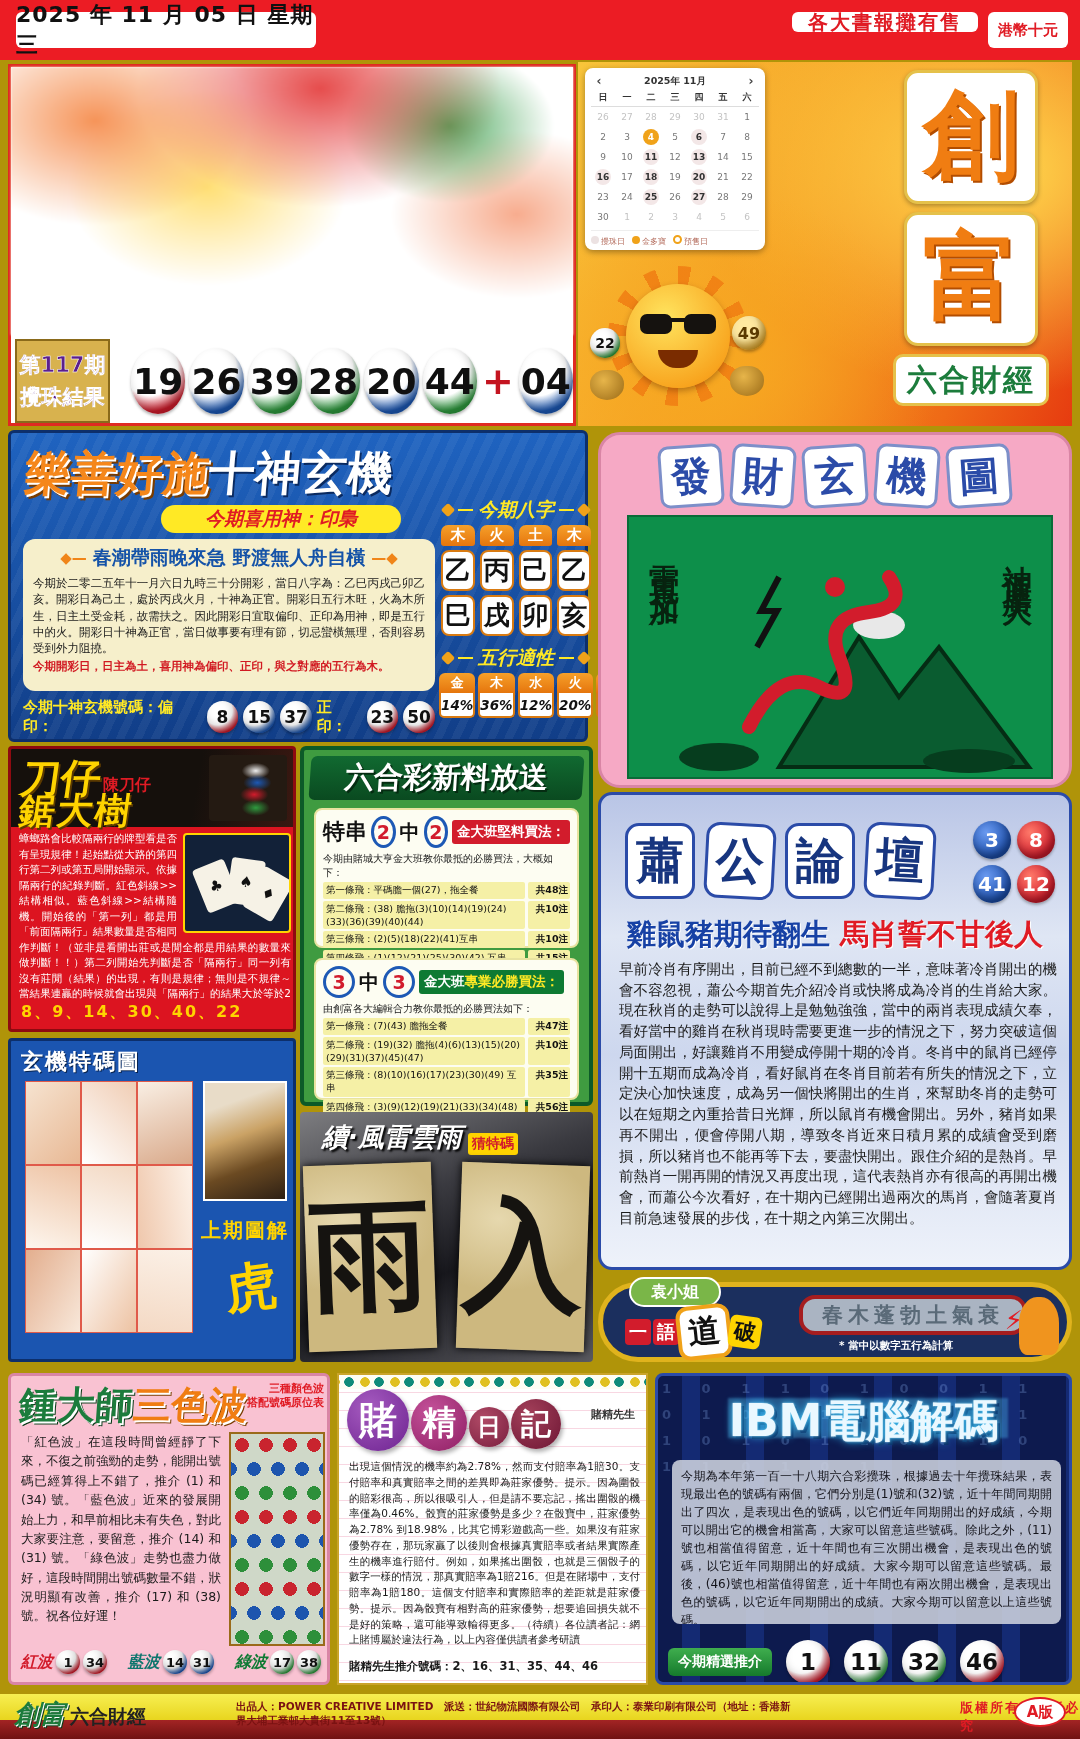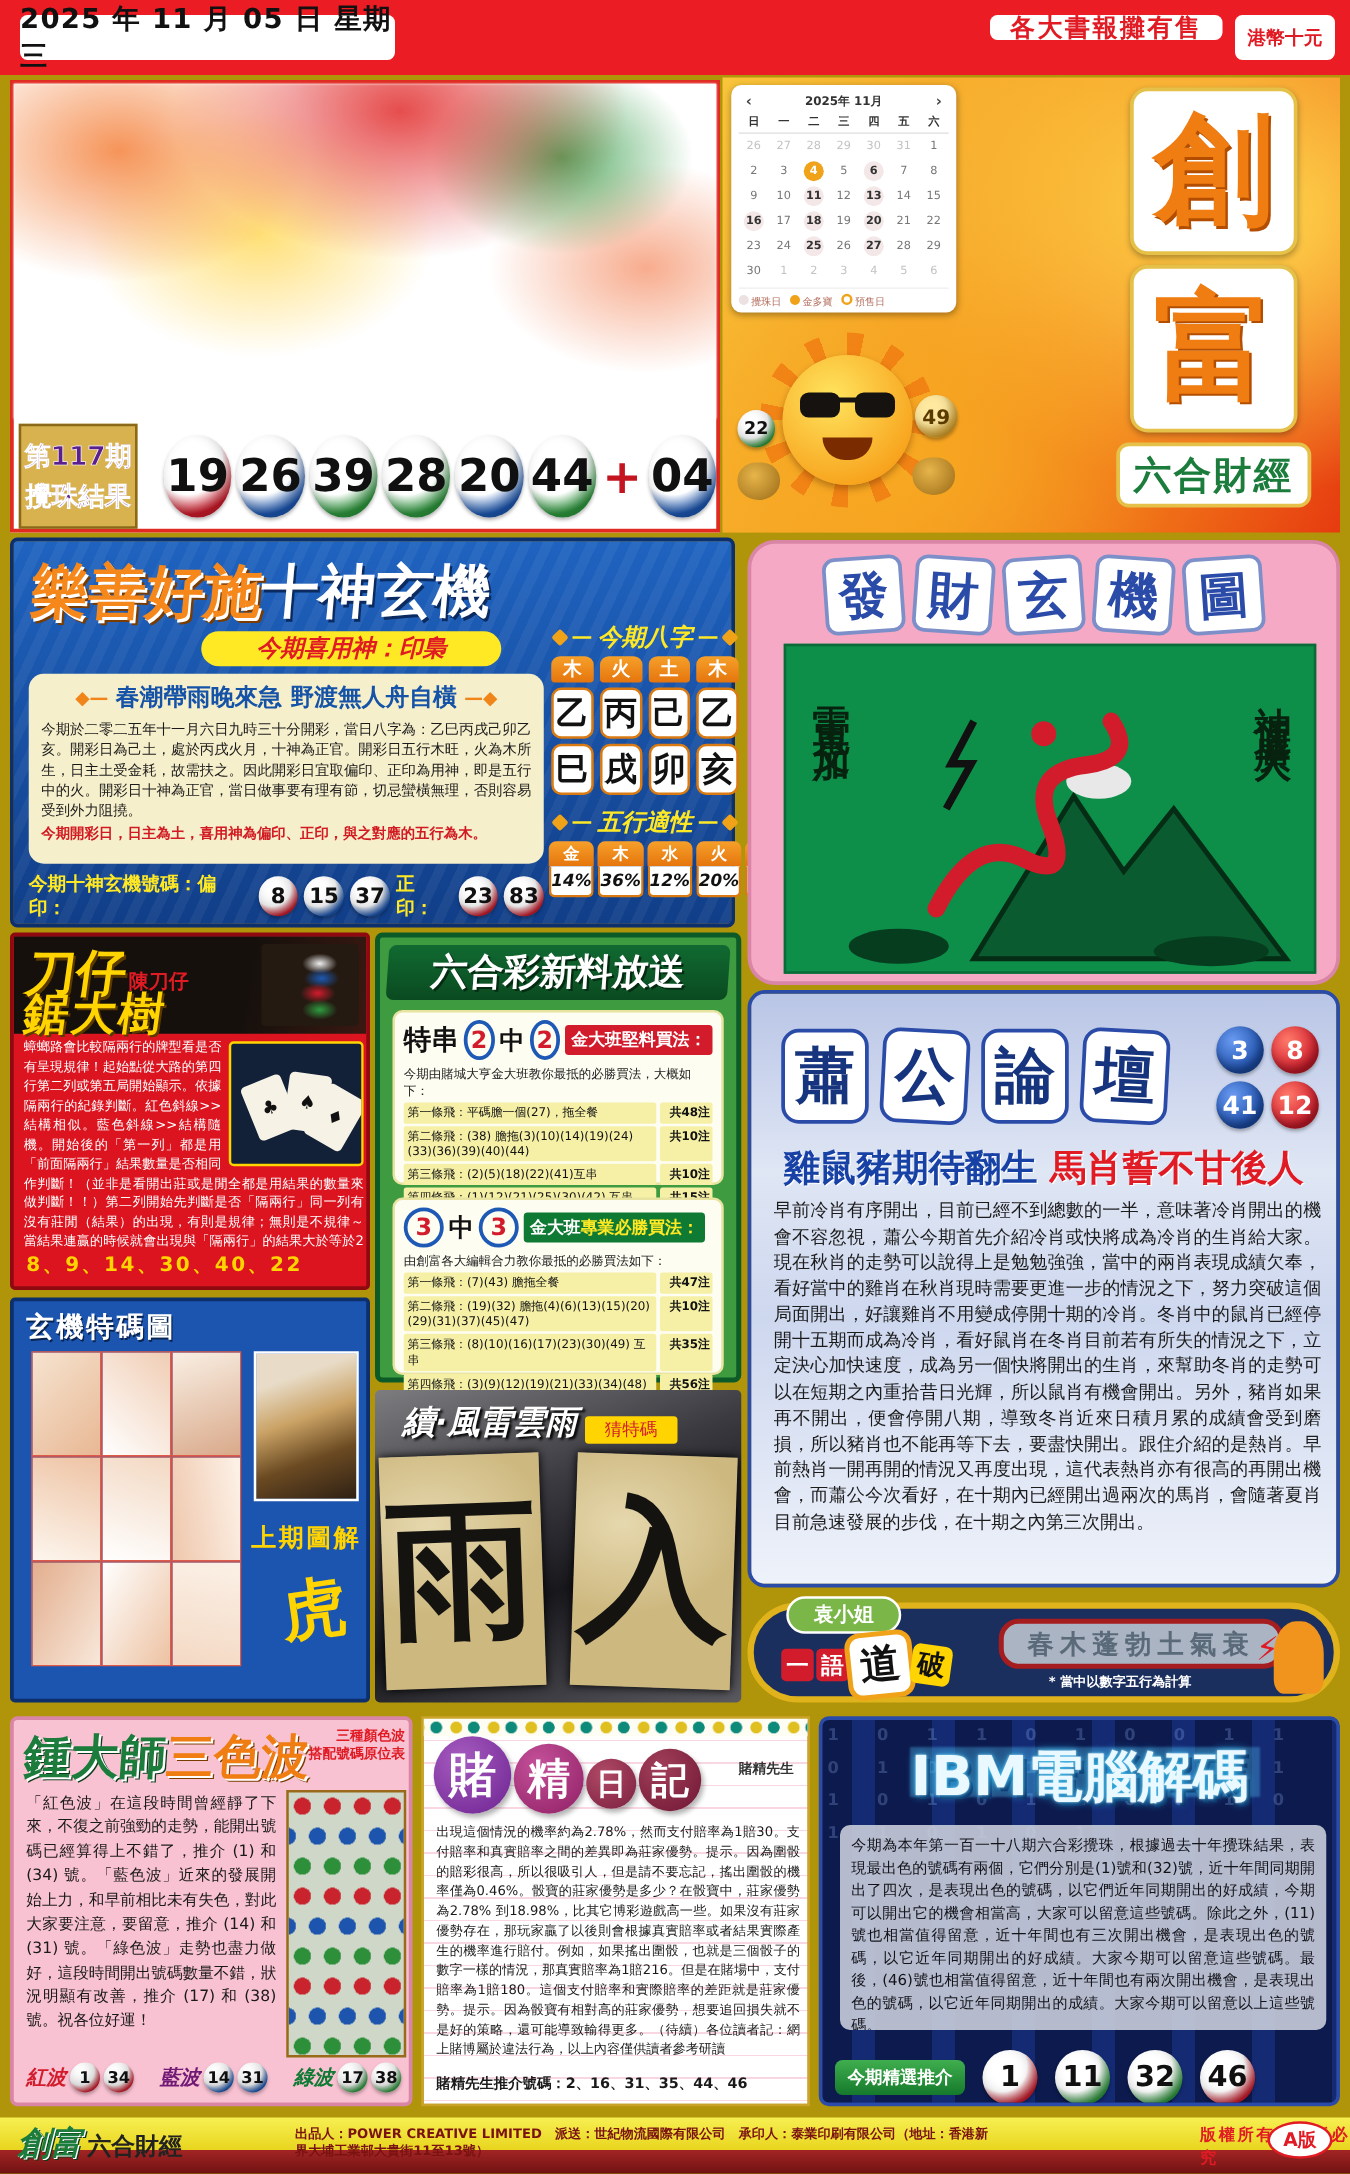--- a/index.html
+++ b/index.html
@@ -139,21 +139,21 @@
   .nm-tag-green em{color:#ffe925;font-style:normal;}
   .nm-intro{font-size:10px;color:#222;margin:4px 0 2px;}
   .nm-line{display:flex;align-items:stretch;font-size:9.5px;color:#111;margin-top:2px;}
   .nm-line .t{flex:1;background:#f5f0a6;padding:2px 3px;border-radius:2px;}
   .nm-line .n{width:38px;background:#f5f0a6;margin-left:3px;padding:2px 2px;border-radius:2px;font-weight:bold;text-align:right;}
   
   .fenglei{left:300px;top:1112px;width:293px;height:250px;border-radius:4px;overflow:hidden;
      background:linear-gradient(160deg,#7d7d80,#3a3a40 35%,#17171c 60%,#5a5a60);}
   .fl-title{left:22px;top:8px;display:flex;align-items:flex-end;gap:6px;}
   .fl-title .t{color:#fff;font-weight:900;font-size:26px;font-style:italic;text-shadow:2px 2px 2px #000;white-space:nowrap;}
-  .fl-title .tag{background:#ffd400;color:#d21c2c;font-weight:400;font-size:14px;padding:2px 16px;border-radius:3px;}
+  .fl-title .tag{background:#ffd400;color:#d21c2c;font-weight:700;font-size:14px;padding:2px 4px;border-radius:3px;}
   .parch{position:absolute;top:52px;width:128px;height:186px;background:
      radial-gradient(120px 90px at 30% 30%,#e6d8ae,#cdb87f 80%);box-shadow:0 0 8px #000;
      display:flex;align-items:center;justify-content:center;font-family:"DejaVu Serif","Liberation Serif",serif;
      font-size:120px;font-weight:900;color:#151310;overflow:hidden;}
   .p1{left:6px;transform:rotate(-2deg);}
   .p2{right:6px;transform:rotate(2deg);}
   
   .xuanji{left:8px;top:1038px;width:288px;height:324px;background:#1b55b0;border:3px solid #0d2f6b;border-radius:4px;}
   .xj-title{left:10px;top:6px;color:#fff;font-weight:900;font-size:22px;letter-spacing:2px;text-shadow:1px 1px 0 #08234e;}
   .xj-grid{left:14px;top:40px;width:168px;height:252px;display:grid;grid-template-columns:repeat(3,1fr);grid-template-rows:repeat(3,1fr);gap:0;}
@@ -224,21 +224,21 @@
   .zh-body{left:10px;top:56px;width:200px;height:214px;font-size:12.5px;line-height:1.55;color:#1a1a1a;text-align:justify;overflow:hidden;}
   .zh-grid{left:218px;top:56px;width:96px;height:214px;border:2px solid #9a6a1a;background-color:#cfd8c8;
      background-image:radial-gradient(circle 8px at 11px 11px,#c9242e 85%,transparent 86%),
        radial-gradient(circle 8px at 11px 11px,#1d55ae 85%,transparent 86%),
        radial-gradient(circle 8px at 11px 11px,#2d8f3a 85%,transparent 86%);
      background-size:24px 72px,24px 72px,24px 72px;
      background-position:0 0,12px 24px,0 48px;}
   .zh-recs{left:10px;top:274px;width:300px;display:flex;justify-content:space-between;}
   .zh-rec{display:flex;align-items:center;gap:3px;}
   .zh-rec .lb{font-weight:900;font-size:16px;font-style:italic;}
-  .zh-rec.red .lb{color:#d21c2c;}.zh-rec.blue .lb{color:#701a75;}.zh-rec.green .lb{color:#0e7a33;}
+  .zh-rec.red .lb{color:#d21c2c;}.zh-rec.blue .lb{color:#0f766e;}.zh-rec.green .lb{color:#0e7a33;}
   .ball.xs{width:24px;height:24px;font-size:13px;}
   
   .dujing{left:337px;top:1373px;width:311px;height:312px;background:
      repeating-linear-gradient(180deg,#fff 0 17px,#f8d7e2 17px 18px);border:2px solid #caa42a;}
   .dj-scallop{left:0;top:0;width:100%;height:14px;background:
      radial-gradient(circle 5px at 10px 7px,#0e8a7a 90%,transparent),
      radial-gradient(circle 5px at 24px 7px,#e0c020 90%,transparent),#fdfdf4;
      background-size:30px 14px,30px 14px;background-position:0 0,2px 0;}
   .dj-title{left:8px;top:14px;width:240px;height:64px;}
   .dj-c{position:absolute;border-radius:50%;color:#fff;font-weight:900;display:flex;align-items:center;justify-content:center;
@@ -432,21 +432,21 @@
       <div class="cream-body">今期於二零二五年十一月六日九時三十分開彩，當日八字為：乙巳丙戌己卯乙亥。開彩日為己土，處於丙戌火月，十神為正官。開彩日五行木旺，火為木所生，日主土受金耗，故需扶之。因此開彩日宜取偏印、正印為用神，即是五行中的火。開彩日十神為正官，當日做事要有理有節，切忌蠻橫無理，否則容易受到外力阻撓。</div>
       <div class="cream-note">今期開彩日，日主為土，喜用神為偏印、正印，與之對應的五行為木。</div>
     </div>
     <div class="abs ss-nums">
       <span class="lab">今期十神玄機號碼：偏印：</span>
       <span class="ball sm r">8</span>
       <span class="ball sm b">15</span>
       <span class="ball sm b">37</span>
       <span class="lab">正印：</span>
       <span class="ball sm r">23</span>
-      <span class="ball sm r">83</span>
+      <span class="ball sm r">50</span>
     </div>
     <div class="abs sechead bz-head">
       <span class="hex"></span>
         <span class="line"></span>
       <span>今期八字</span>
       <span class="line"></span>
         <span class="hex"></span>
     </div>
     <div class="abs bz-grid">
       <div class="bz-col">

